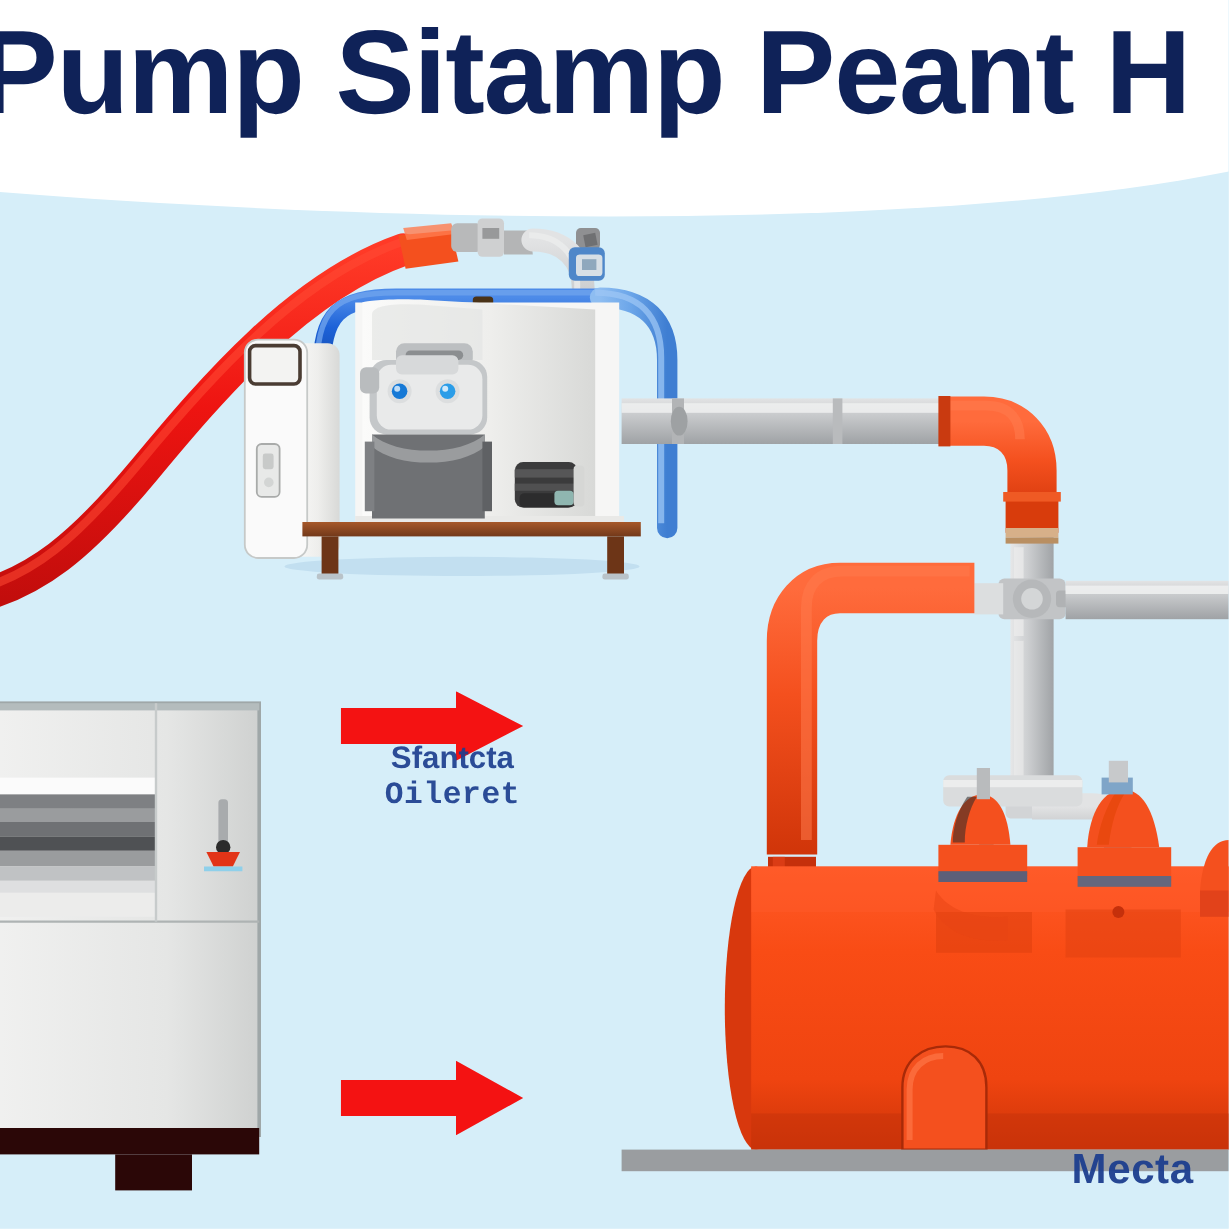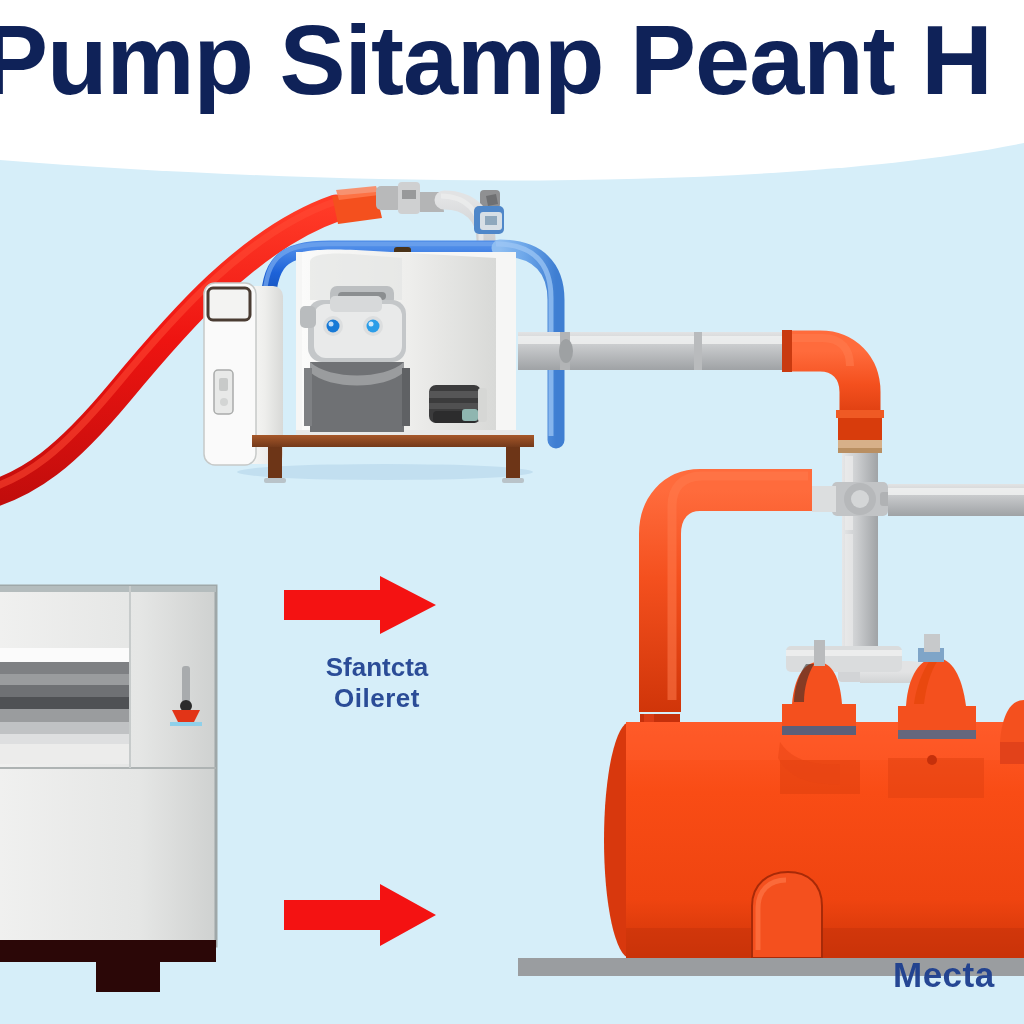--- a/index.html
+++ b/index.html
@@ -46,28 +46,28 @@
   .cap-layer {
     position: absolute;
     pointer-events: none;
     white-space: nowrap;
     font-family: "Liberation Sans", sans-serif;
     font-weight: bold;
     color: #1d3f8f;
   }
   .cap-mid {
     left: 292px;
-    top: 652px;
+    top: 616px;
     font-size: 26px;
     line-height: 31px;
     text-align: center;
     width: 170px;
     opacity: .92;
   }
-  .cap-mid .l2 { display:block; letter-spacing: .5px; }
+  .cap-mid .l2 { display:block; letter-spacing: .5px; font-family: Liberation Mono, monospace; }
   .cap-br {
     left: 893px;
     top: 955px;
     font-size: 35px;
     letter-spacing: .5px;
     opacity: .95;
   }
 </style>
 </head>
 <body>

